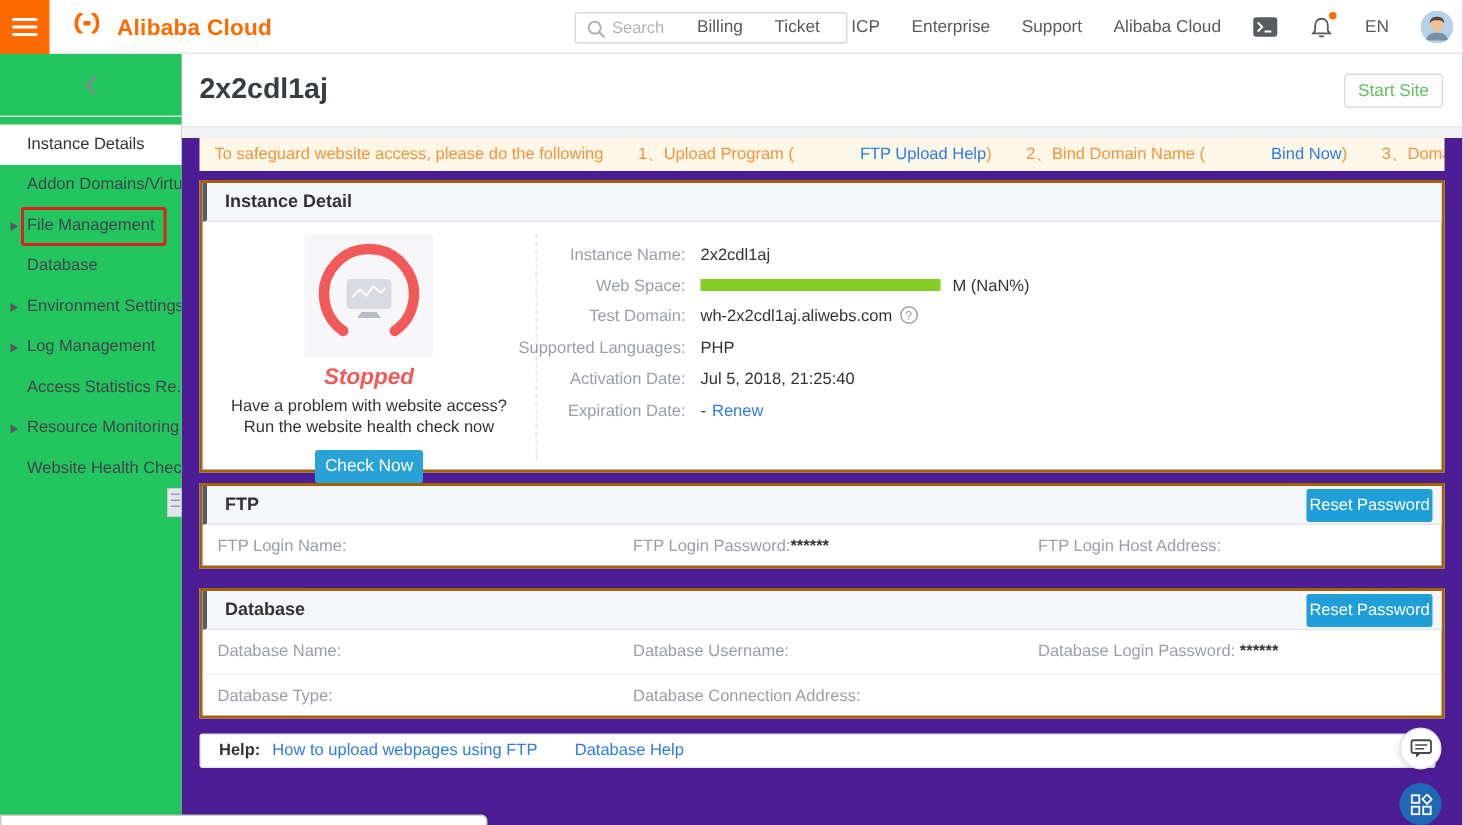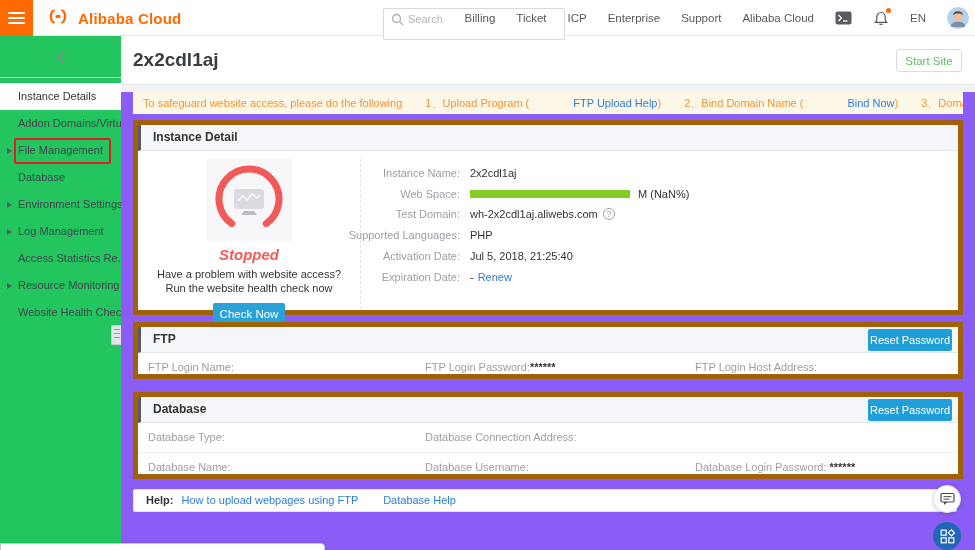--- a/index.html
+++ b/index.html
@@ -7,21 +7,21 @@
   body { font-family:"Liberation Sans", sans-serif; }
   .app { position:relative; width:975px; height:550px; background:#fff; overflow:hidden; }
 
   
   .topbar { position:absolute; left:0; top:0; width:975px; height:36px; background:#fff; border-bottom:1px solid #e7e7e7; z-index:30; }
   .hamburger { position:absolute; left:0; top:0; width:33px; height:36px; background:#ff6a00; cursor:pointer; }
   .hamburger span { position:absolute; left:8px; width:17px; height:2px; background:#fff; border-radius:1px; }
   .hamburger span:nth-child(1){ top:12px; } .hamburger span:nth-child(2){ top:17px; } .hamburger span:nth-child(3){ top:22px; }
   .logo { position:absolute; left:44px; top:0; height:36px; display:flex; align-items:center; gap:6px; cursor:pointer; }
   .logo-text { color:#ff6a00; font-size:15px; font-weight:bold; letter-spacing:.2px; }
-  .searchbox { position:absolute; left:383px; top:8px; width:182px; height:32px; border:1px solid #d9d9d9; border-radius:2px; background:#fff; }
+  .searchbox { position:absolute; left:383px; top:8px; width:182px; height:21px; border:1px solid #d9d9d9; border-radius:2px; background:#fff; }
   .searchbox svg { position:absolute; left:7px; top:4px; }
   .searchbox input { position:absolute; left:24px; top:0; width:152px; height:19px; border:none; outline:none; font-size:11px; color:#555; background:transparent; }
   .searchbox input::placeholder { color:#b3b3b3; }
   .topnav { position:absolute; right:6px; top:0; height:36px; display:flex; align-items:center; gap:21px; }
   .topnav .navitem { font-size:11.5px; color:#595959; cursor:pointer; white-space:nowrap; }
   .iconbtn { position:relative; display:flex; align-items:center; cursor:pointer; }
   .bell-dot { position:absolute; right:-2px; top:-2px; width:5px; height:5px; border-radius:50%; background:#ff6a00; }
   .avatar { width:22px; height:22px; border-radius:50%; overflow:hidden; cursor:pointer; }
 
   
@@ -29,31 +29,31 @@
   .side-back { height:42px; border-bottom:1px solid #dcdfe3; display:flex; align-items:center; justify-content:center; cursor:pointer; }
   .side-items { margin-top:5px; }
   .side-item { position:relative; height:27px; line-height:27px; padding-left:18px; font-size:11px; color:#41464c; cursor:pointer; white-space:nowrap; overflow:hidden; }
   .side-item.active { background:#fff; color:#333; }
   .caret { position:absolute; left:7px; top:10.5px; width:0; height:0; border-top:3.5px solid transparent; border-bottom:3.5px solid transparent; border-left:5px solid #555a60; }
   .red-box { position:absolute; left:14px; top:138px; width:97px; height:26px; border:2px solid #e02020; border-radius:2px; pointer-events:none; z-index:12; }
   .side-handle { position:absolute; left:111px; top:289px; width:10px; height:20px; background:#e2e5e9; border:1px solid #c6cbd2; border-right:none; border-radius:2px 0 0 2px; cursor:pointer; z-index:11; }
   .side-handle i { display:block; width:6px; height:1px; background:#9aa0a8; margin:3px auto 0; }
 
   
-  .content { position:absolute; left:121px; top:36px; width:854px; height:514px; background:#8b5cf6; }
+  .content { position:absolute; left:121px; top:36px; width:854px; height:514px; background:#4c1d95; }
   .titlebar { position:relative; height:48px; background:#fff; }
   .page-title { position:absolute; left:12px; top:13px; font-size:19px; font-weight:bold; color:#373d41; }
   .start-site { position:absolute; right:13px; top:13px; width:66px; height:23px; background:#fdfdfd; border:1px solid #dcdcdc; border-radius:3px; color:#64bf64; font-size:11.5px; cursor:pointer; font-family:inherit; }
   .gray-strip { height:8px; background:#f1f2f4; border-top:1px solid #e8e9eb; }
 
   .notice { position:absolute; left:12px; top:56px; width:830px; height:22px; background:#fdf7e8; font-size:11px; line-height:22px; color:#f0963c; padding-left:10px; white-space:nowrap; overflow:hidden; }
   .notice .step { margin-left:20px; }
   .notice a { color:#2e7ce0; text-decoration:none; cursor:pointer;margin-left:44px; }
 
-  .panel { position:absolute; left:12px; width:830px; background:#fff; border:5px solid #a16207; }
+  .panel { position:absolute; left:12px; width:830px; background:#fff; border:2px solid #a16207; }
   .panel-header { position:relative; height:26px; line-height:25px; background:#f5f6f9; border-bottom:1px solid #e4e6eb; border-left:3px solid #565b62; padding-left:12px; font-size:12px; font-weight:bold; color:#333; }
   .reset-btn { position:absolute; right:6px; top:2px; width:84px; height:22px; background:#1f9ed8; border:none; border-radius:2px; color:#fff; font-size:11px; cursor:pointer; font-family:inherit; }
 
   
   .inst-panel { top:84px; height:195px; }
   .inst-body { position:relative; height:168px; }
   .inst-left { position:absolute; left:0; top:0; width:222px; height:100%; text-align:center; }
   .gauge-wrap { width:86px; height:82px; margin:8px auto 0; background:#f7f7f9; }
   .status-text { margin-top:5px; font-size:15px; font-weight:bold; color:#f25a5a;font-style:italic; }
   .status-help { margin:4px auto 0; width:196px; font-size:11px; color:#333; line-height:14px; }
@@ -245,27 +245,27 @@
         <span class="col3">FTP Login Host Address:</span>
       </div>
     </section>
 
     <section class="panel db-panel">
       <div class="panel-header">
         <span>Database</span>
         <button class="reset-btn">Reset Password</button>
       </div>
       <div class="grid-row">
-        <span class="col1">Database Type:</span>
-        <span class="col2">Database Connection Address:</span>
-      </div>
-      <div class="grid-row">
         <span class="col1">Database Name:</span>
         <span class="col2">Database Username:</span>
         <span class="col3"><span>Database Login Password: </span><span class="masked">******</span></span>
+      </div>
+      <div class="grid-row">
+        <span class="col1">Database Type:</span>
+        <span class="col2">Database Connection Address:</span>
       </div>
     </section>
 
     <div class="help-bar">
       <b>Help:</b>
       <a class="help-link-1">How to upload webpages using FTP</a>
       <a class="help-link-2">Database Help</a>
     </div>
   </main>
 

